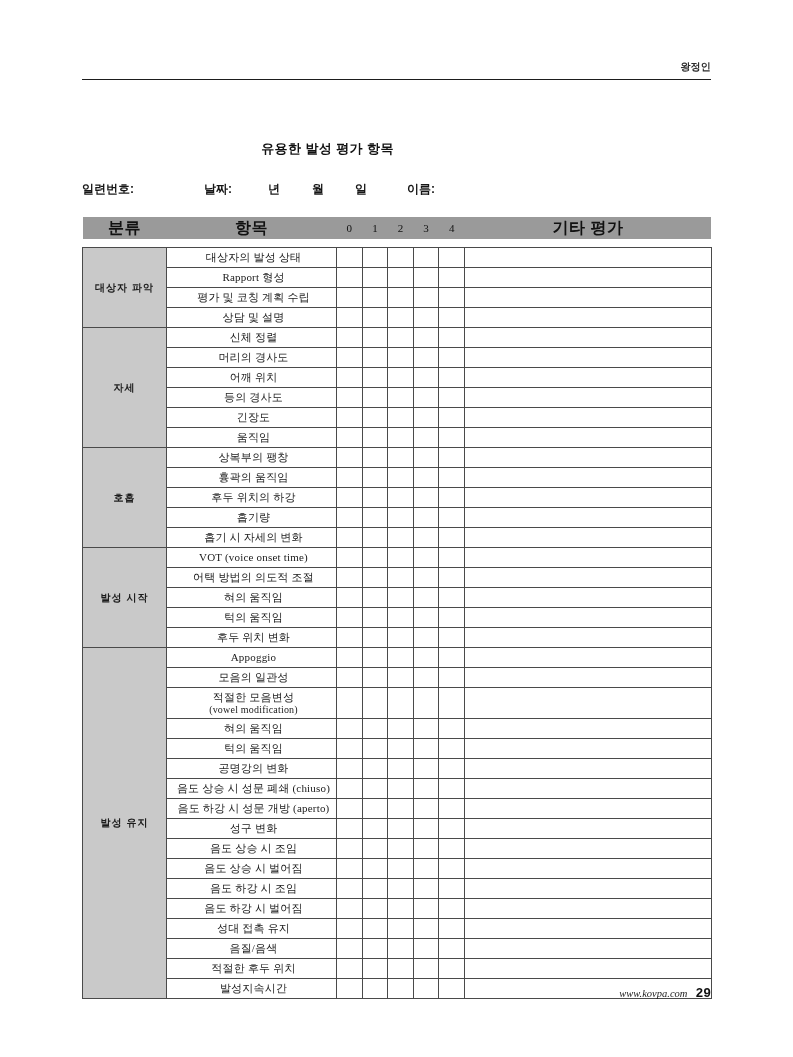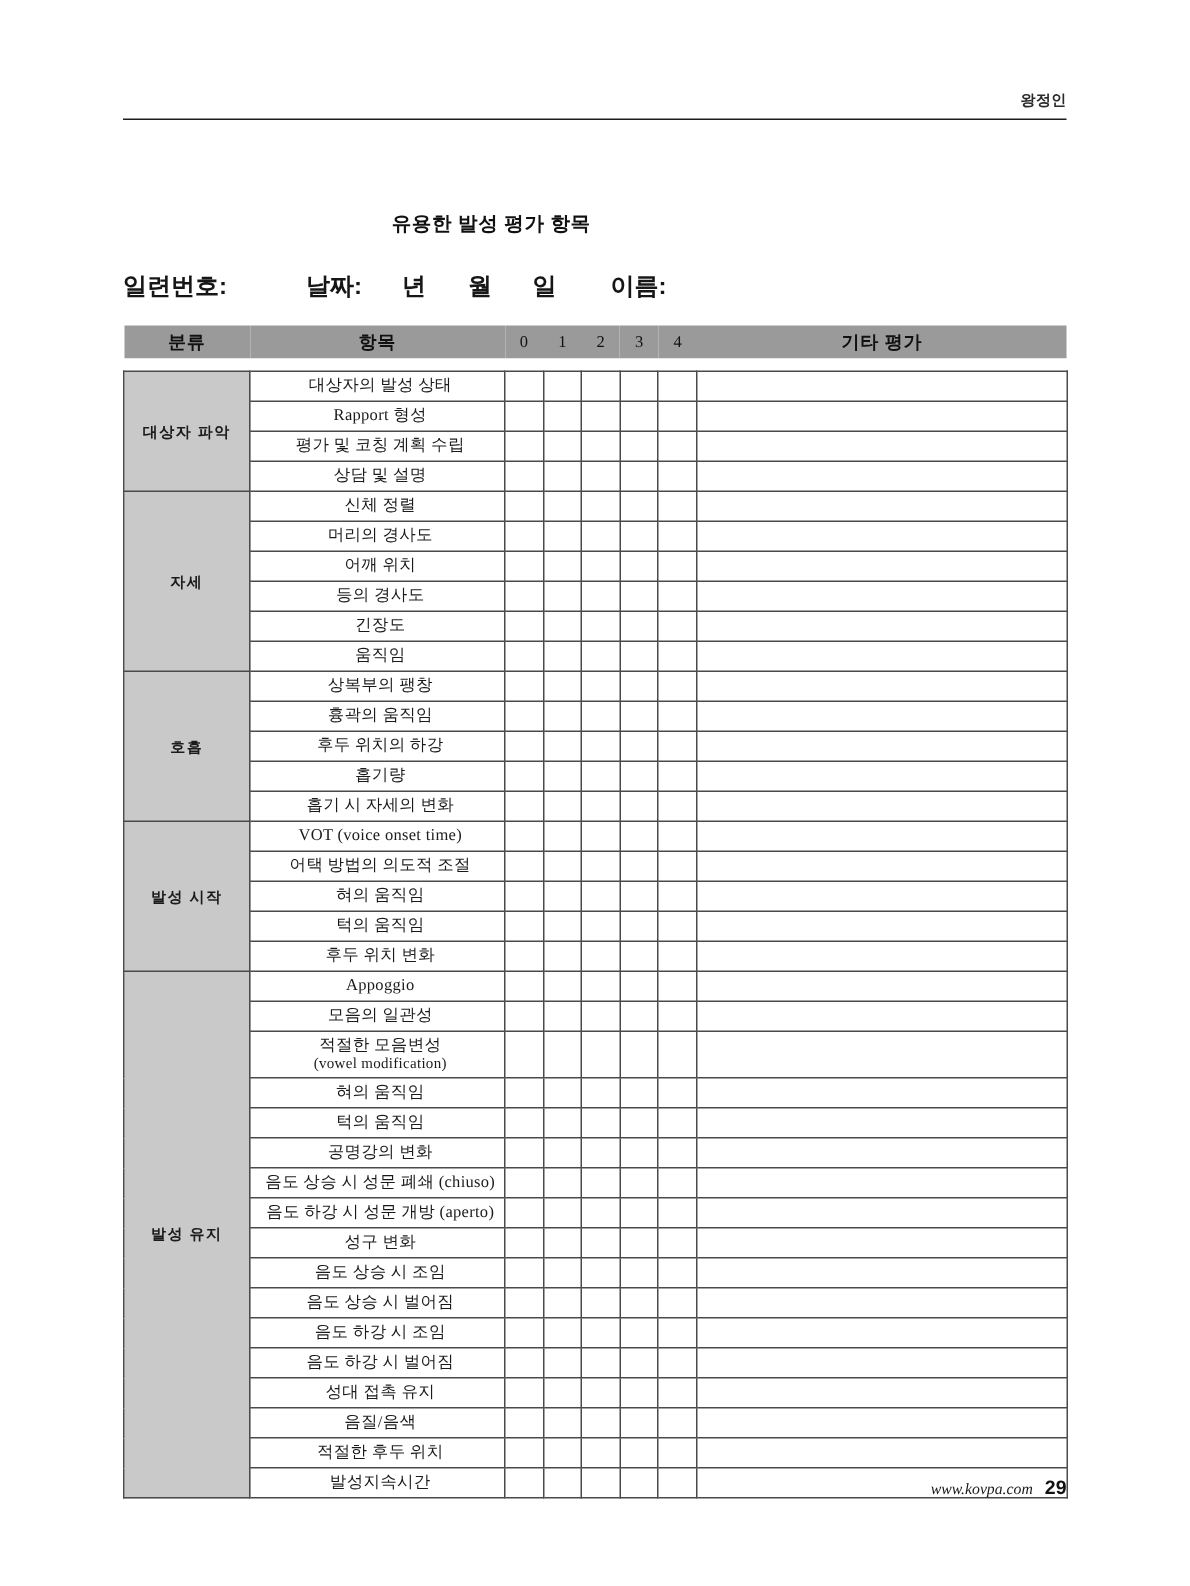--- a/index.html
+++ b/index.html
@@ -71,21 +71,21 @@
   }
 
   
   .form-line {
     position: absolute;
     top: 181px;
     left: 82px;
     width: 629px;
     height: 16px;
     font-family: "Liberation Sans", "DejaVu Sans", sans-serif;
-    font-size: 16px;
+    font-size: 12px;
     font-weight: bold;
     color: #161616;
   }
   .form-line .fld {
     position: absolute;
     white-space: nowrap;
     top: 0;
   }
   .f-serial { left: 0; }
   .f-date   { left: 122px; }
@@ -110,21 +110,21 @@
   table.sheet col.c-cat   { width: 84px; }
   table.sheet col.c-item  { width: 170px; }
   table.sheet col.c-score { width: 25.6px; }
   table.sheet col.c-etc   { width: 247px; }
 
   
   thead th {
     background: #9a9a9a;
     color: #111;
     font-family: "Liberation Sans", "DejaVu Sans", sans-serif;
-    font-size: 12px;
+    font-size: 16px;
     font-weight: bold;
     height: 22px;
     border: none;
     padding: 0;
     text-align: center;
     letter-spacing: 0.5px;
   }
   thead th.th-score {
     font-family: "Liberation Serif", "DejaVu Serif", serif;
     font-size: 11px;
@@ -182,21 +182,21 @@
     text-align: right;
     white-space: nowrap;
   }
   .footer .site {
     font-family: "Liberation Serif", "DejaVu Serif", serif;
     font-style: italic;
     font-size: 10.5px;
     color: #1a1a1a;
   }
   .footer .pageno {
-    font-family: Liberation Sans, sans-serif;
+    font-family: Liberation Mono, monospace;
     font-size: 13px;
     font-weight: bold;
     color: #111;
     margin-left: 4px;
   }
 </style>
 </head>
 <body>
 
 <div class="page">

